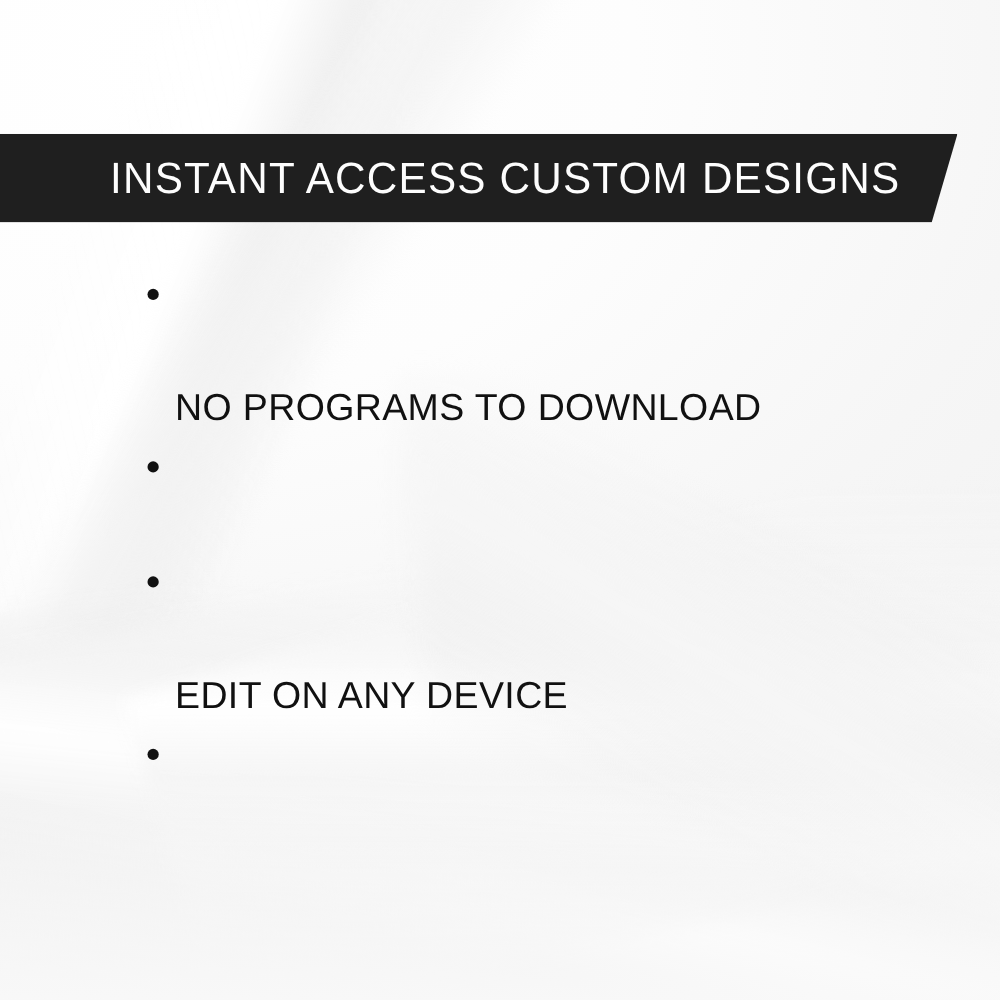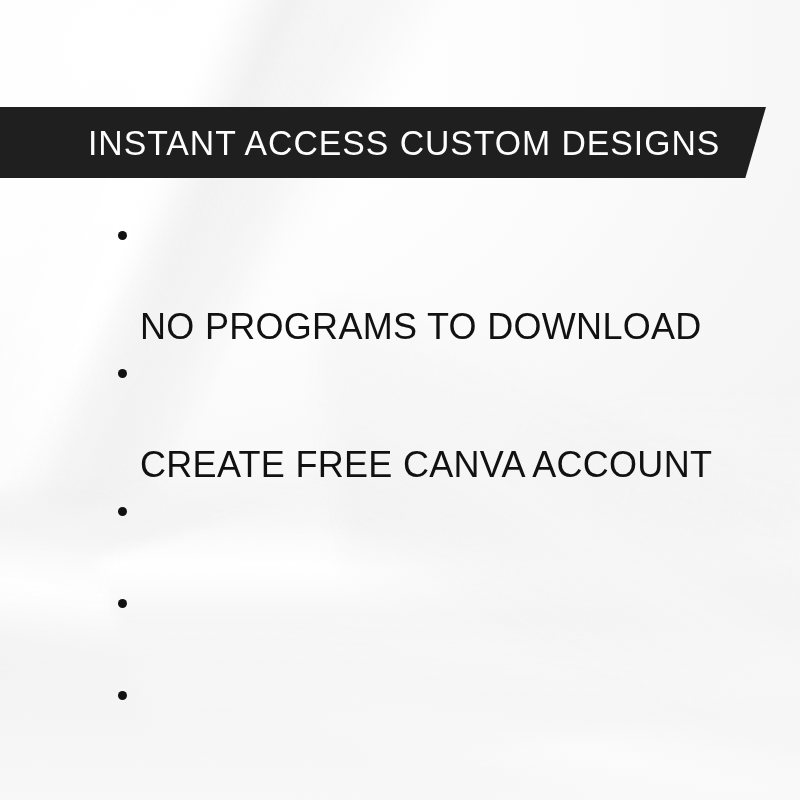--- a/index.html
+++ b/index.html
@@ -167,21 +167,21 @@
     margin: 0;
     padding: 0;
     list-style: none;
   }
   .feature-item {
     position: relative;
     padding-left: 140px;
     margin: 0 0 0 0;
     color: #111111;
     font-family: "Liberation Sans", sans-serif;
-    font-size: 36px;
+    font-size: 30px;
     font-weight: 400;
     letter-spacing: 0.3px;
     line-height: 46px;
     white-space: pre-line;
   }
   .feature-item .bullet {
     position: absolute;
     left: 118px;
     top: 19px;
     width: 9px;
@@ -209,27 +209,24 @@
     <div class="banner-title">INSTANT ACCESS CUSTOM DESIGNS</div>
   </div>
 
   <ul class="feature-list">
     <li class="feature-item">
       <span class="bullet"></span>
       <span>NO PROGRAMS TO DOWNLOAD</span>
     </li>
     <li class="feature-item">
       <span class="bullet"></span>
-      <span>CREATE FREE CANVA ACCOUNT</span>
-    </li>
-    <li class="feature-item">
-      <span class="bullet"></span>
-    </li>
-    <li class="feature-item">
-      <span class="bullet"></span>
+    </li>
+    <li class="feature-item">
+      <span class="bullet"></span>
+      <span>EDIT ON ANY DEVICE</span>
     </li>
     <li class="feature-item">
       <span class="bullet"></span>
       
     </li>
 
   </ul>
 
 </div>
 

